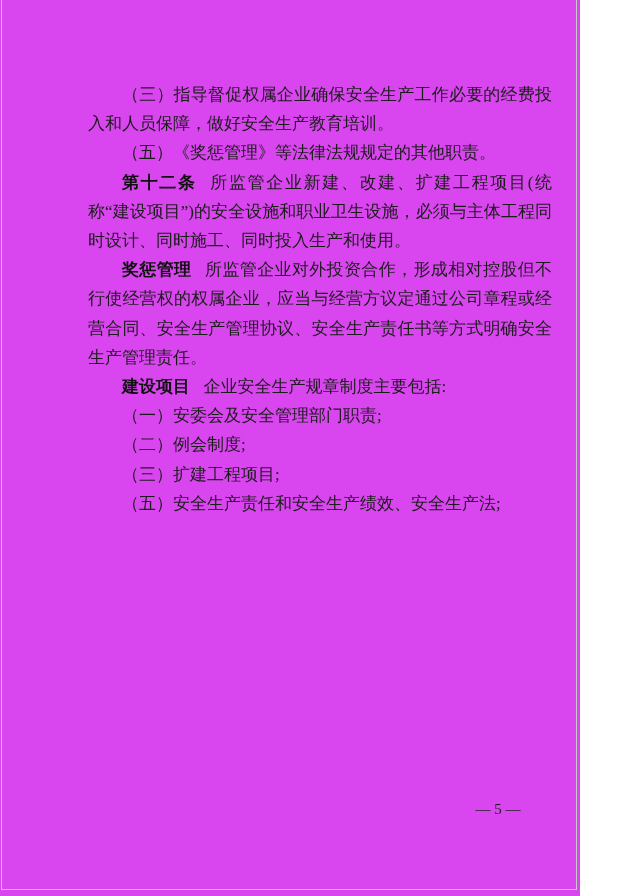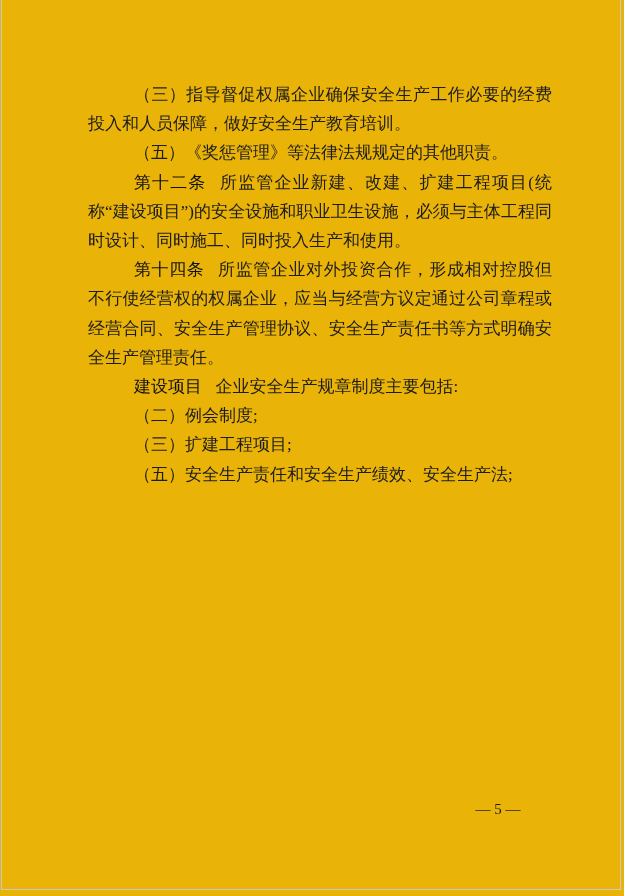--- a/index.html
+++ b/index.html
@@ -2,23 +2,23 @@
 <html><head>
 <meta charset="utf-8">
 <style>
   html, body {
     margin: 0;
     padding: 0;
     background: #ffffff;
   }
   .page {
     position: relative;
-    width: 624px;
+    width: 580px;
     height: 896px;
-    background: #eab308;
+    background: #d946ef;
     overflow: hidden;
     font-family: "Liberation Serif", serif;
   }
   
   .page-frame {
     position: absolute;
     left: 1px;
     right: 3px;
     top: -1px;
     bottom: 6px;
@@ -36,23 +36,22 @@
     text-align: justify;
     text-justify: inter-character;
   }
   .content p {
     margin: 0;
     padding: 0;
     text-indent: 2em;
   }
   .content p b.lead {
     font-family: "Liberation Sans", sans-serif;
-    font-weight: 400;
+    font-weight: 700;
     color: #111111;
-    margin-left: 12px;
   }
   .content p b.lead:not(:empty) {
     margin-right: 0.8em;
   }
   .page-number {
     position: absolute;
     left: 466px;
     top: 801px;
     width: 64px;
     text-align: center;
@@ -64,21 +63,22 @@
 </head>
 <body>
 
 <div class="page">
   <div class="page-frame"></div>
 
   <div class="content">
     <p><b class="lead"></b><span>（三）指导督促权属企业确保安全生产工作必要的经费投入和人员保障，做好安全生产教育培训。</span></p>
     <p><b class="lead"></b><span>（五）《奖惩管理》等法律法规规定的其他职责。</span></p>
     <p><b class="lead">第十二条</b><span>所监管企业新建、改建、扩建工程项目(统称“建设项目”)的安全设施和职业卫生设施，必须与主体工程同时设计、同时施工、同时投入生产和使用。</span></p>
-    <p><b class="lead">第十四条</b><span>所监管企业对外投资合作，形成相对控股但不行使经营权的权属企业，应当与经营方议定通过公司章程或经营合同、安全生产管理协议、安全生产责任书等方式明确安全生产管理责任。</span></p>
+    <p><b class="lead">奖惩管理</b><span>所监管企业对外投资合作，形成相对控股但不行使经营权的权属企业，应当与经营方议定通过公司章程或经营合同、安全生产管理协议、安全生产责任书等方式明确安全生产管理责任。</span></p>
     <p><b class="lead">建设项目</b><span>企业安全生产规章制度主要包括:</span></p>
+    <p><b class="lead"></b><span>（一）安委会及安全管理部门职责;</span></p>
     <p><b class="lead"></b><span>（二）例会制度;</span></p>
     <p><b class="lead"></b><span>（三）扩建工程项目;</span></p>
     <p><b class="lead"></b><span>（五）安全生产责任和安全生产绩效、安全生产法;</span></p>
   </div>
 
   <div class="page-number">— 5 —</div>
 </div>
 
 </body></html>

